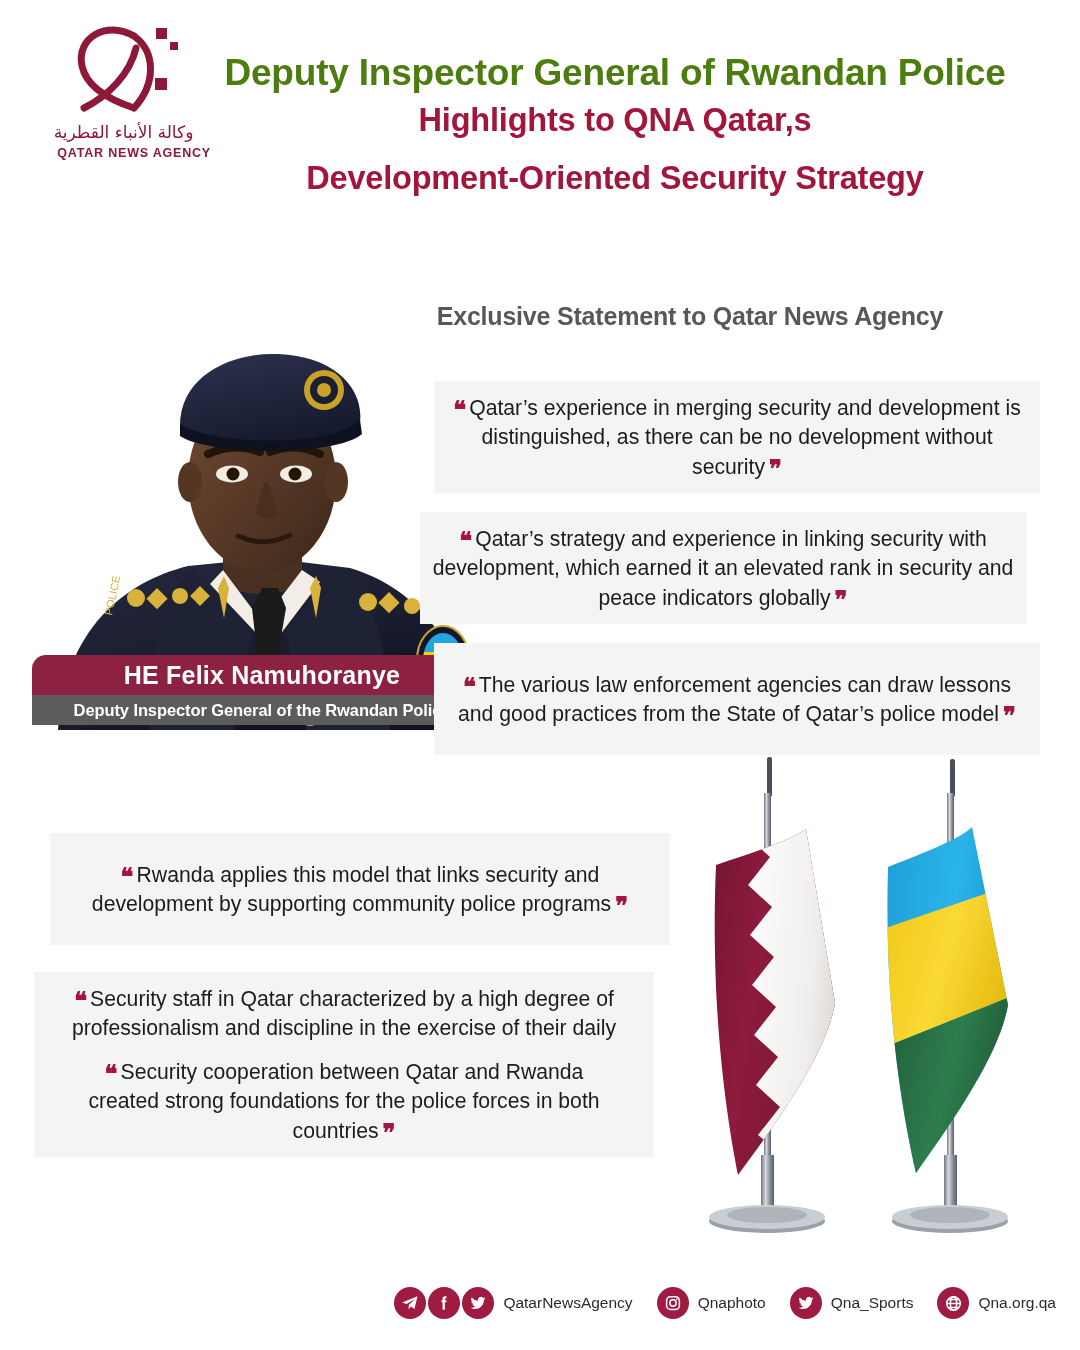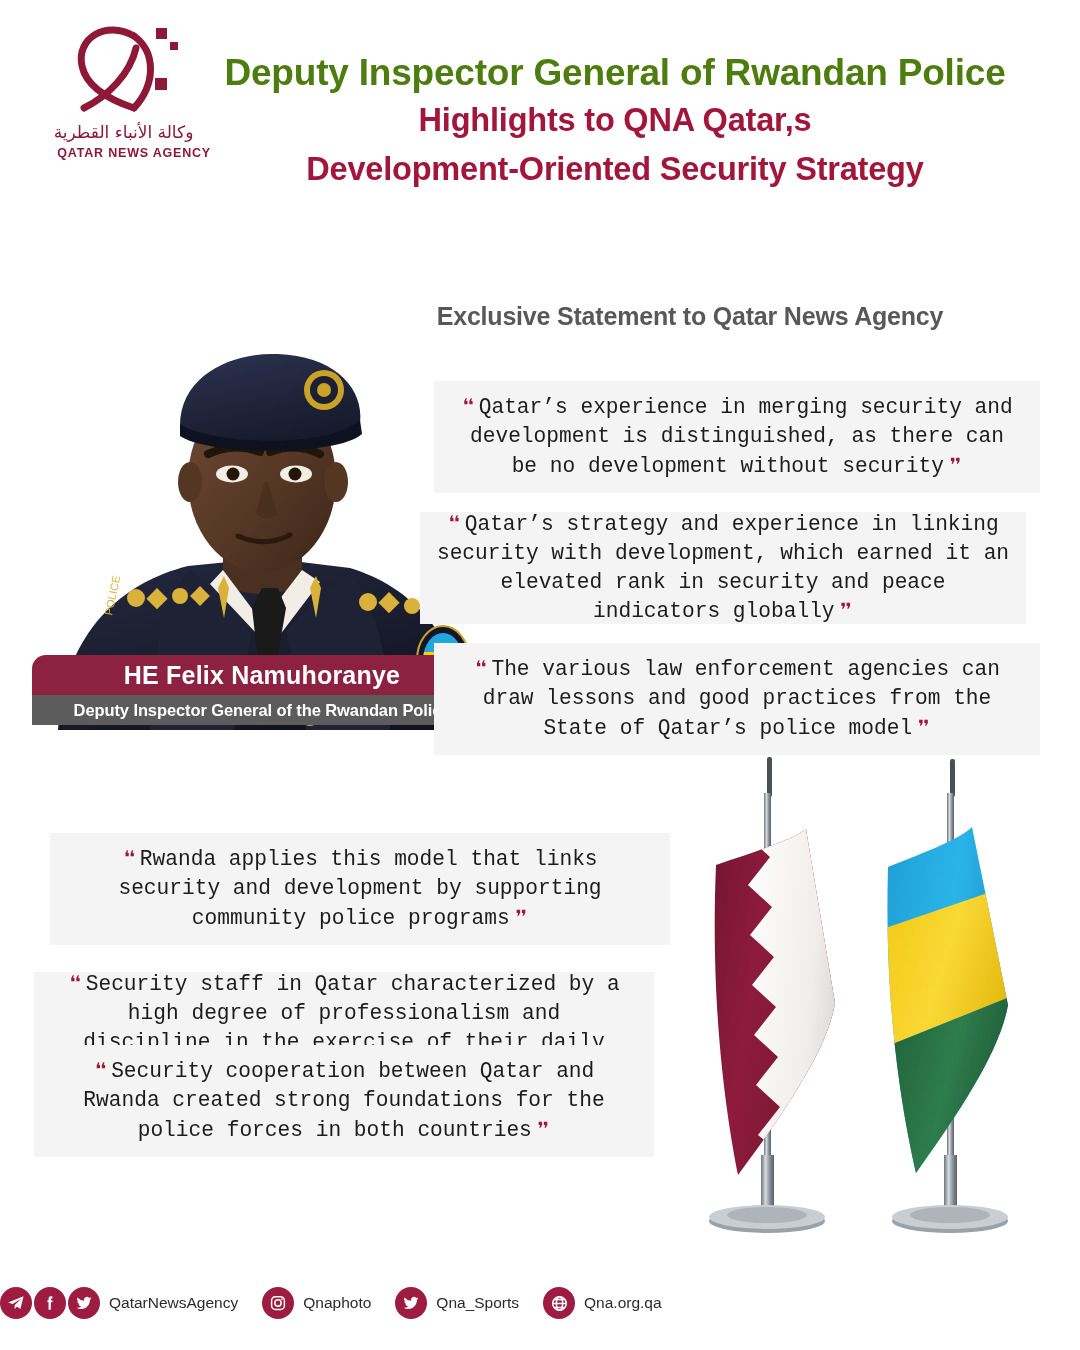--- a/index.html
+++ b/index.html
@@ -18,30 +18,30 @@
   .logo-mark{position:absolute;left:24px;top:0;width:125px;height:96px;}
   .logo-ar{position:absolute;left:0;top:102px;width:175px;text-align:center;
     font-family:"DejaVu Sans", sans-serif;font-size:17px;color:#8E1838;
     letter-spacing:0px;direction:rtl;line-height:1;}
   .logo-en{position:absolute;left:0;top:124px;width:175px;text-align:right;
     font-size:12.5px;font-weight:bold;color:#8E1838;letter-spacing:0.8px;}
 
   .titles{position:absolute;left:200px;top:50px;width:830px;text-align:center;}
   .title-1{font-size:37px;font-weight:bold;color:#4d7c0f;letter-spacing:-0.2px;line-height:1.22;}
   .title-2{font-size:32.5px;font-weight:bold;color:#A3163C;line-height:1.28;margin-top:5px;letter-spacing:-0.2px;}
-  .title-3{font-size:32.5px;font-weight:bold;color:#A3163C;line-height:1.28;margin-top:7px;letter-spacing:-0.2px;}
+  .title-3{font-size:32.5px;font-weight:bold;color:#A3163C;line-height:1.28;margin-top:16px;letter-spacing:-0.2px;}
 
   
   .exclusive{position:absolute;left:390px;top:302px;width:600px;text-align:center;
     font-size:25px;font-weight:bold;color:#58585A;letter-spacing:-0.2px;}
 
   
   .q{position:absolute;background:#F4F4F4;color:#1C1C1C;
      font-size:21.2px;line-height:1.38;text-align:center;
-     box-sizing:border-box;display:flex;align-items:center;font-family:Liberation Mono, monospace;}
+     box-sizing:border-box;display:flex;align-items:center;}
   .q span.qt{color:#A3163C;font-weight:bold;font-size:24px;line-height:0;position:relative;top:3px;}
   .qmark-open{margin-right:3px;}
   .qmark-close{margin-left:4px;}
 
   .q1{left:434px;top:381px;width:606px;height:112px;padding:0 18px;}
   .q2{left:420px;top:512px;width:606px;height:112px;padding:0 12px;}
   .q3{left:434px;top:643px;width:606px;height:112px;padding:0 14px;}
 
   .q4{left:50px;top:833px;width:620px;height:112px;padding:0 40px;}
   .q5{left:34px;top:972px;width:620px;height:112px;padding:0 26px;}
@@ -59,21 +59,21 @@
     letter-spacing:0.2px;}
   .plate-role{position:absolute;left:0;top:40px;width:460px;height:30px;
     background:#5C5C5C;color:#ffffff;font-size:16.5px;font-weight:bold;
     text-align:center;line-height:30px;letter-spacing:-0.1px;}
 
   
   .flags{position:absolute;left:660px;top:755px;width:420px;height:505px;}
 
   
   .footer{position:absolute;left:0;top:1272px;width:1080px;height:62px;}
-  .footer-inner{display:flex;align-items:center;justify-content:flex-start;height:62px;gap:0px;}
+  .footer-inner{display:flex;align-items:center;justify-content:flex-end;height:62px;gap:0px;}
   .sgroup{display:flex;align-items:center;}
   .sicon{width:32px;height:32px;border-radius:50%;background:#9E1B42;
      display:flex;align-items:center;justify-content:center;margin-right:2px;flex:0 0 auto;}
   .slabel{font-size:15.5px;color:#2B2B2B;margin-left:7px;margin-right:24px;white-space:nowrap;}
 </style>
 </head>
 <body>
 
 <div class="page">
 

